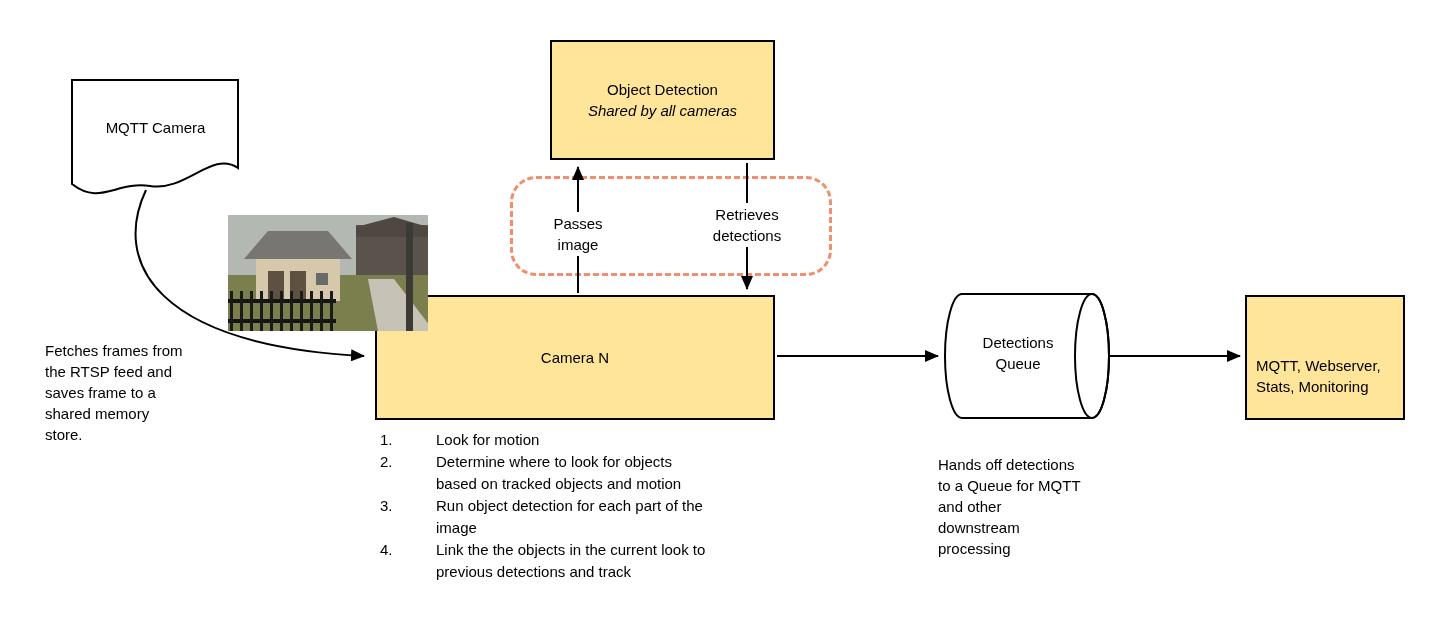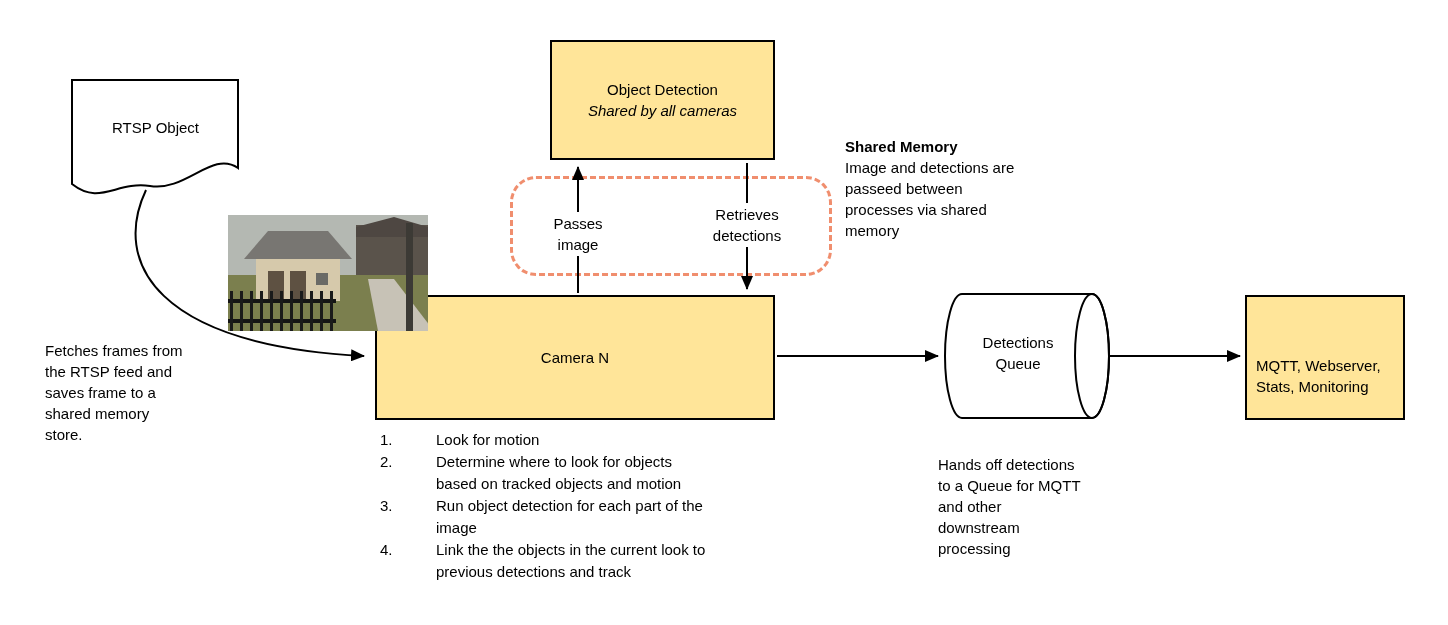--- a/index.html
+++ b/index.html
@@ -98,29 +98,25 @@
       <rect x="42" y="76" width="3" height="40" fill="#1a1a1a"></rect>
       <rect x="52" y="76" width="3" height="40" fill="#1a1a1a"></rect>
       <rect x="62" y="76" width="3" height="40" fill="#1a1a1a"></rect>
       <rect x="72" y="76" width="3" height="40" fill="#1a1a1a"></rect>
       <rect x="82" y="76" width="3" height="40" fill="#1a1a1a"></rect>
       <rect x="92" y="76" width="3" height="40" fill="#1a1a1a"></rect>
       <rect x="102" y="76" width="3" height="40" fill="#1a1a1a"></rect>
     </svg>
   </div>
 
-  <div class="txt lbl-rtsp">RTSP Object</div>
+  <div class="txt lbl-rtsp">MQTT Camera</div>
 
   <div class="txt edge-label lbl-passes">Passes image</div>
   <div class="txt edge-label lbl-retrieves">Retrieves detections</div>
 
-  <div class="txt note-shared">
-    <div class="note-title">Shared Memory</div>
-    <div class="note-body">Image and detections are passeed between processes via shared memory</div>
-  </div>
 
   <div class="txt note-fetch">Fetches frames from the RTSP feed and saves frame to a shared memory store.</div>
 
   <div class="txt lbl-queue">Detections Queue</div>
 
   <div class="txt note-handoff">Hands off detections to a Queue for MQTT and other downstream processing</div>
 
   <div class="steps">
     <div class="step">
       <span class="step-text">Look for motion</span>

